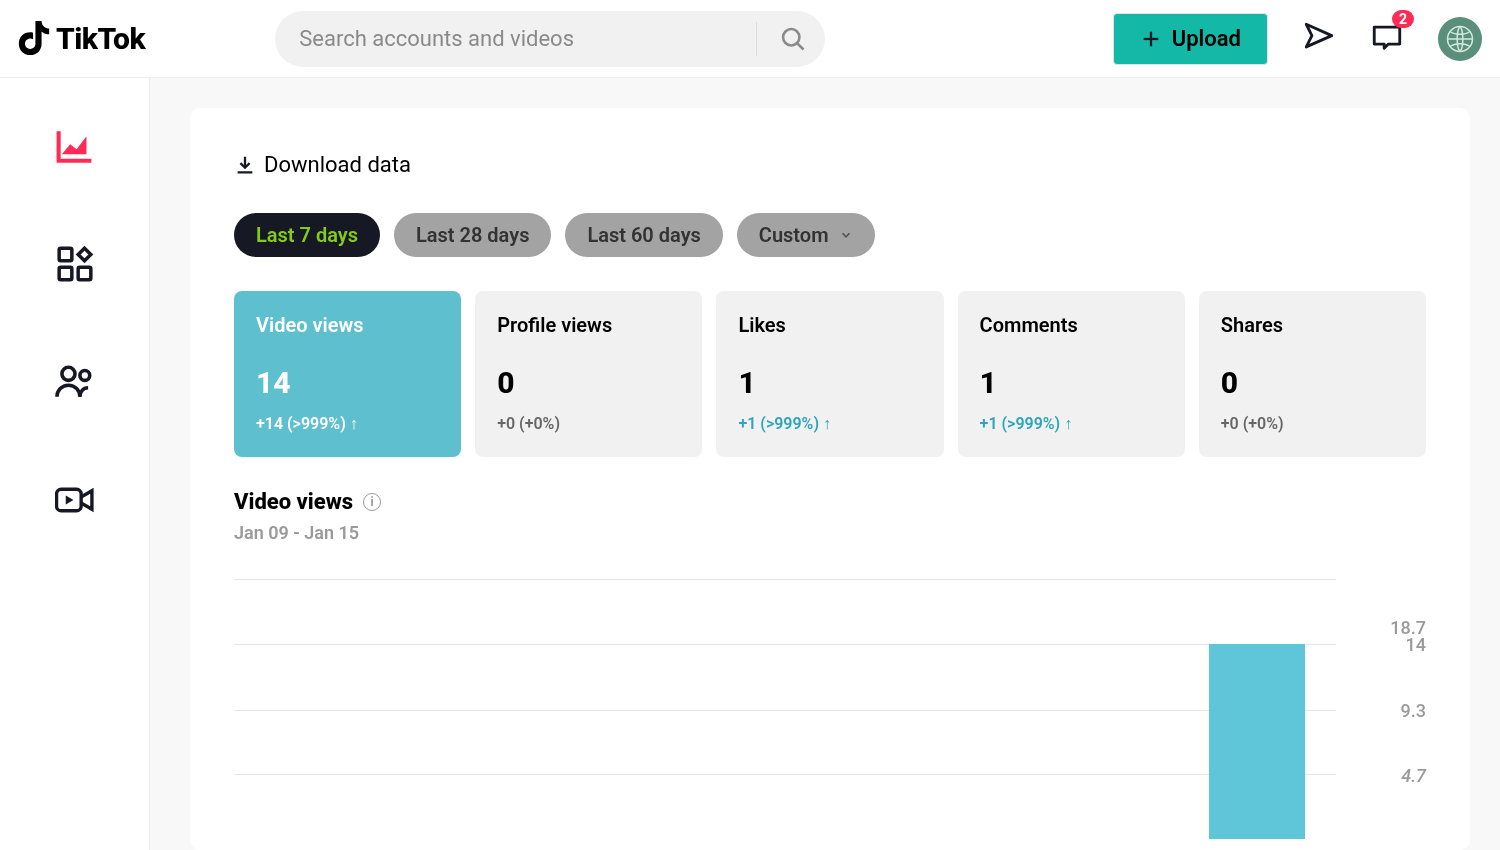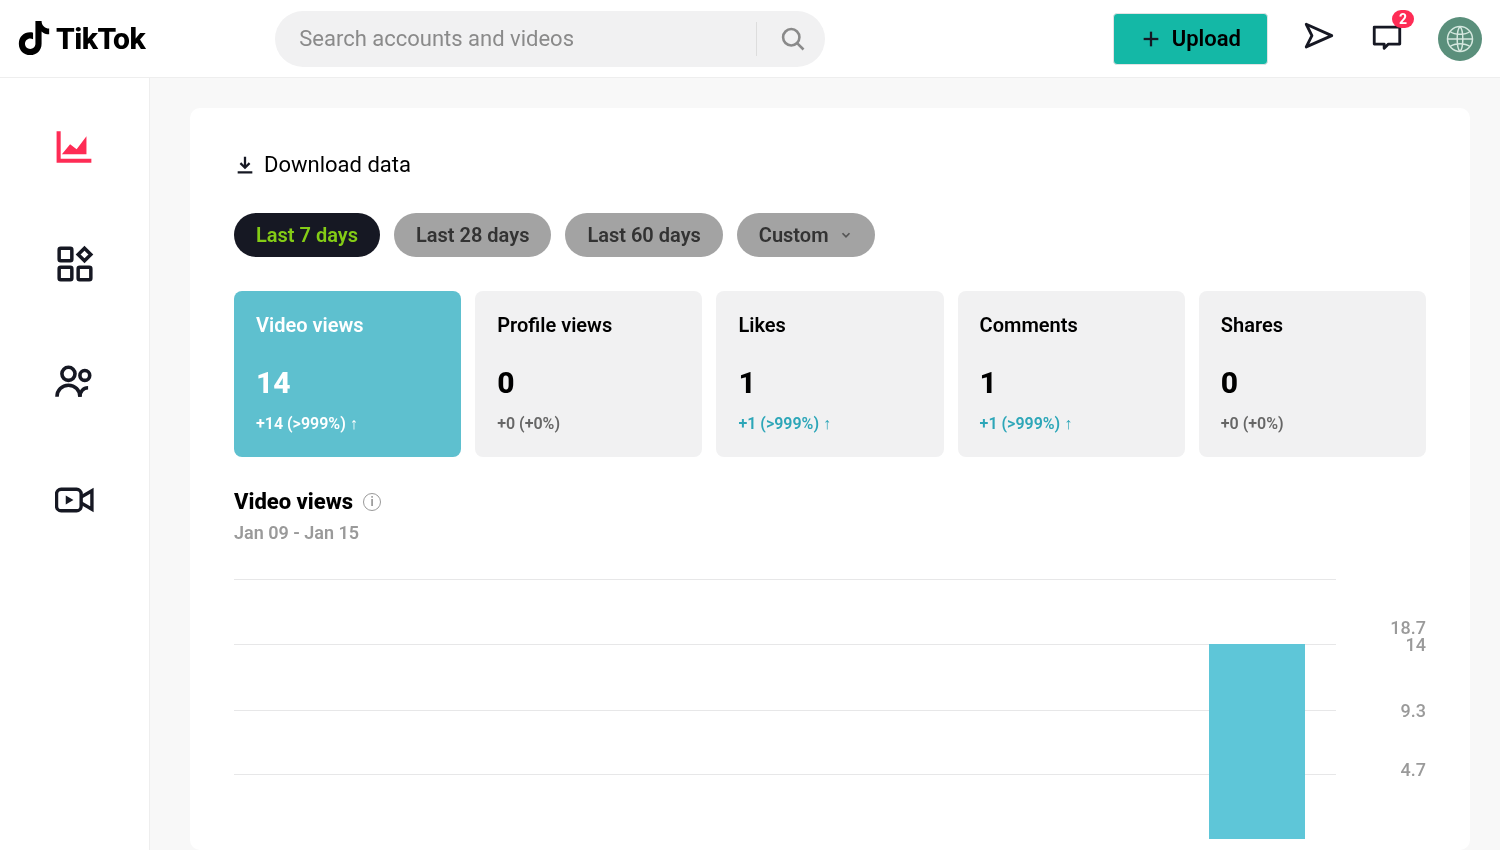--- a/index.html
+++ b/index.html
@@ -204,21 +204,21 @@
       <div class="chart-range">Jan 09 - Jan 15</div>
 
       <div class="chart-area">
         <div class="grid-lines" id="grid-lines">
             <div class="grid-line" style="top: 194.652px;"></div>
             <div class="grid-line" style="top: 130.695px;"></div>
             <div class="grid-line" style="top: 65.3476px;"></div>
             <div class="grid-line" style="top: 0px;"></div>
           </div>
         <div class="y-labels" id="y-labels">
-            <div class="y-label" style="top: 190px;">4.7</div>
+            <div class="y-label" style="top: 196px; font-style: italic;">4.7</div>
             <div class="y-label" style="top: 130.695px;">9.3</div>
             <div class="y-label" style="top: 65.3476px;">14</div>
             <div class="y-label" style="top: 0px; margin-top: 48px;">18.7</div>
           </div>
         <div class="bars" id="bars">
             <div style="flex: 1 1 0%; display: flex; justify-content: center; align-items: flex-end; height: 100%;">
               <div class="bar" style="height: 0px;"></div>
             </div>
             <div style="flex: 1 1 0%; display: flex; justify-content: center; align-items: flex-end; height: 100%;">
               <div class="bar" style="height: 0px;"></div>

